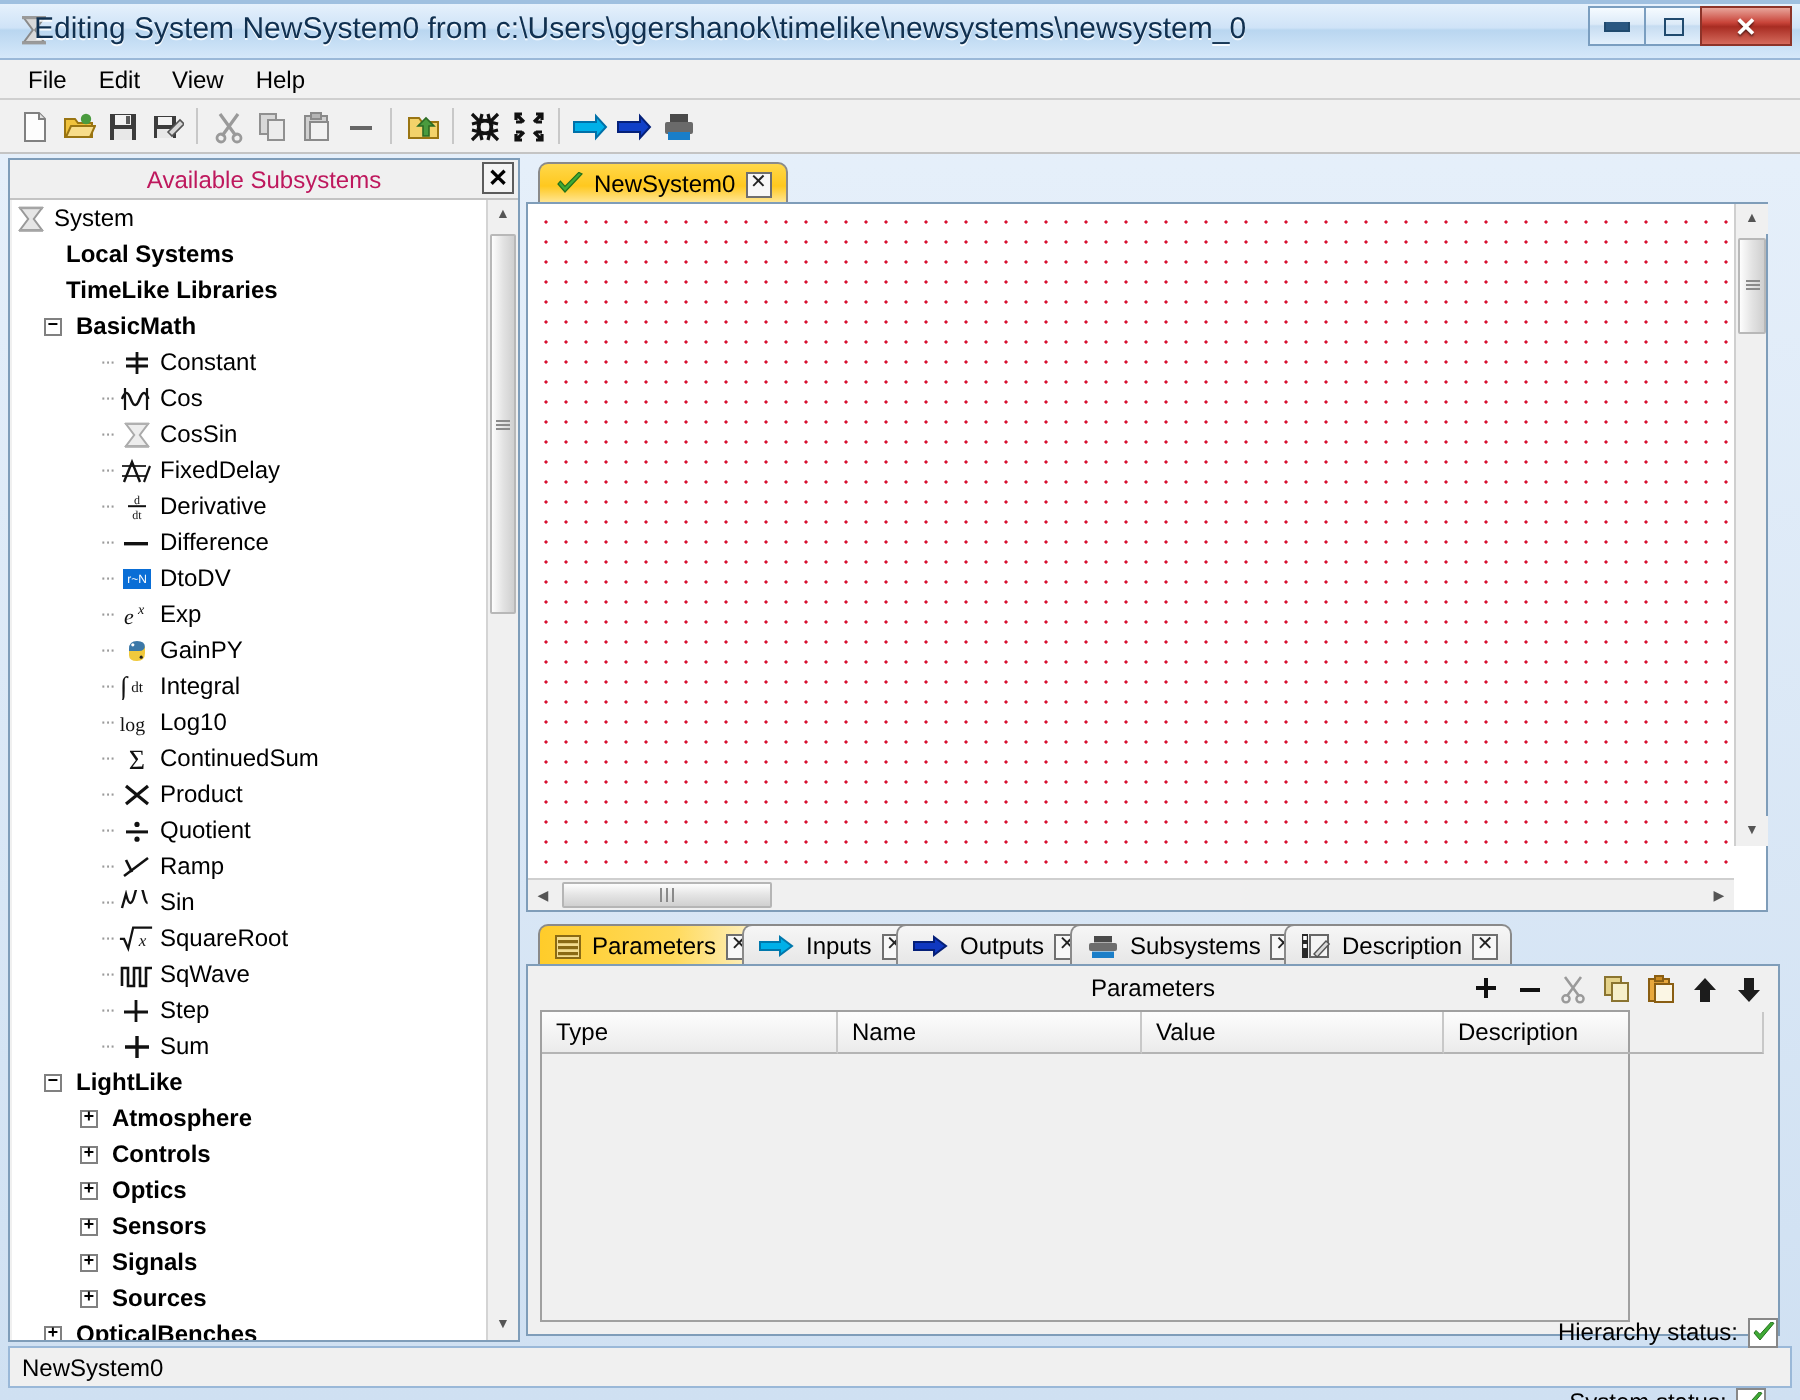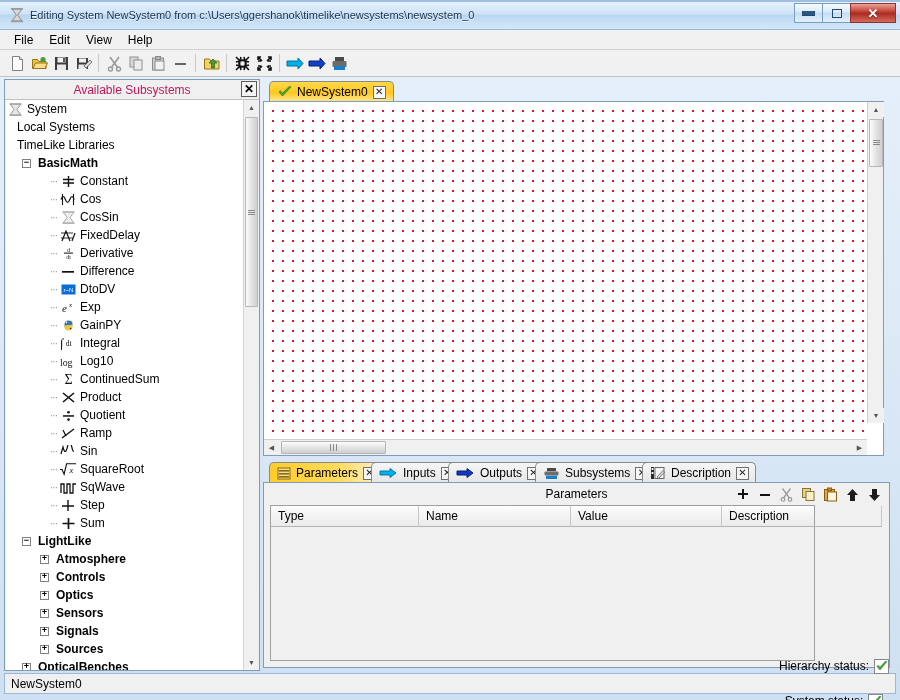--- a/index.html
+++ b/index.html
@@ -23,22 +23,22 @@
     box-sizing:border-box;
   }
   .titlebar:before{
     content:"";position:absolute;left:0;top:0;right:0;height:2px;
     background:#9fc0e0;
   }
   .tb-icon{
     position:absolute;left:8px;top:6px;width:18px;height:18px;
   }
   .tb-title{
-    position:absolute;left:30px;top:6px;height:18px;line-height:18px;
-    font-size:11px;color:#103050;white-space:nowrap;
+    position:absolute;left:17px;top:6px;height:18px;line-height:18px;
+    font-size:15px;color:#103050;white-space:nowrap;
     text-shadow:0 1px 0 rgba(255,255,255,.85);
   }
   .wbtns{position:absolute;right:4px;top:3px;display:flex;gap:0;}
   .wbtn{
     width:29px;height:20px;
     border:1px solid #7a9ec0;
     background:linear-gradient(180deg,#f5fbff 0%,#dceaf8 45%,#c6dcf1 50%,#e3f0fc 100%);
     display:flex;align-items:center;justify-content:center;
     box-sizing:border-box;position:relative;
   }
@@ -93,21 +93,21 @@
   .tree{
     position:absolute;left:1px;top:20px;width:239px;height:570px;
     background:#fff;overflow:hidden;
     border-right:1px solid #dcdcdc;
   }
   .trow{
     height:18px;display:flex;align-items:center;white-space:nowrap;
     padding-left:4px;box-sizing:border-box;font-size:12px;color:#000;
   }
   .tlabel{margin-left:3px;}
-  .b0{padding-left:8px;font-weight:normal;}
+  .b0{padding-left:8px;font-weight:bold;margin-left:16px;}
   .b1{padding-left:16px;font-weight:bold;}
   .b2{padding-left:34px;font-weight:bold;}
   .leaf{padding-left:44px;}
   .leaf0{padding-left:0;}
   .expander{
     width:9px;height:9px;border:1px solid #808080;background:#fff;
     display:inline-flex;align-items:center;justify-content:center;
     font-size:9px;line-height:7px;color:#000;margin-right:4px;
     box-sizing:border-box;font-family:"Liberation Mono",monospace;
     flex:0 0 auto;

